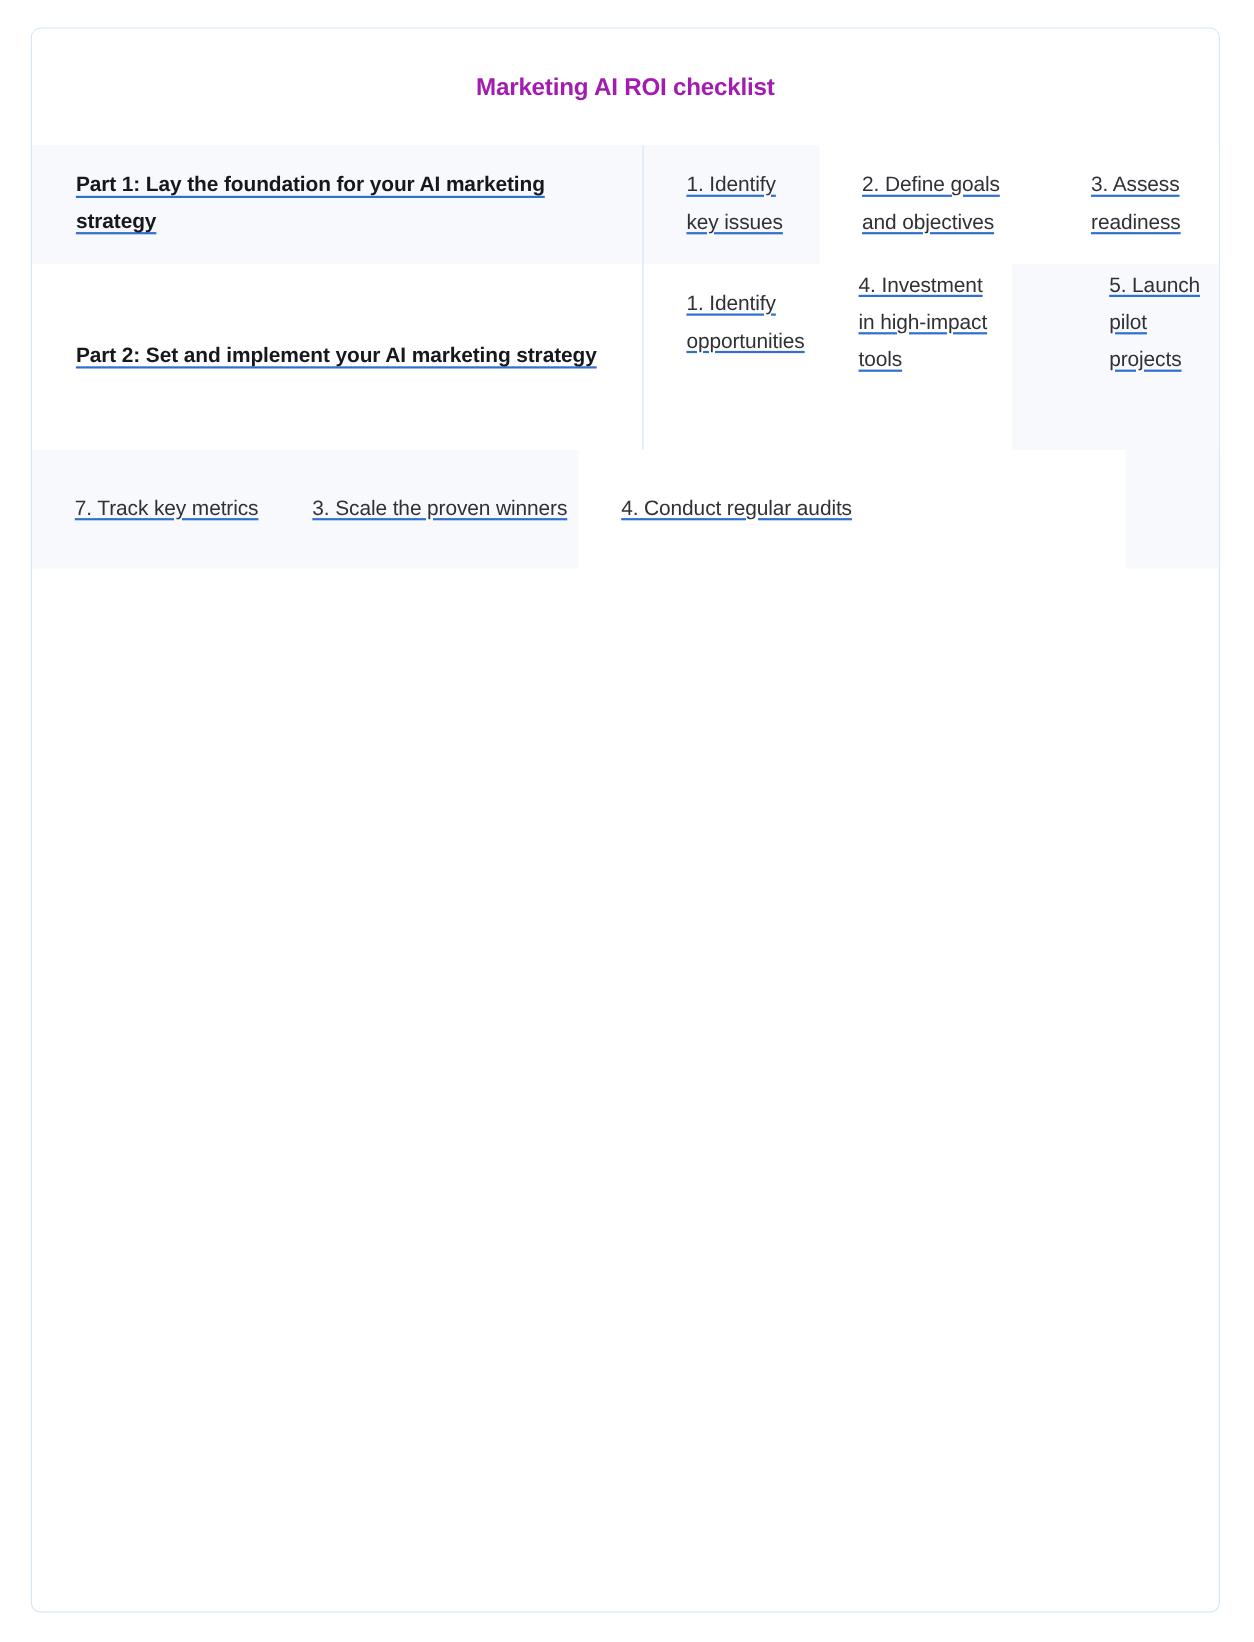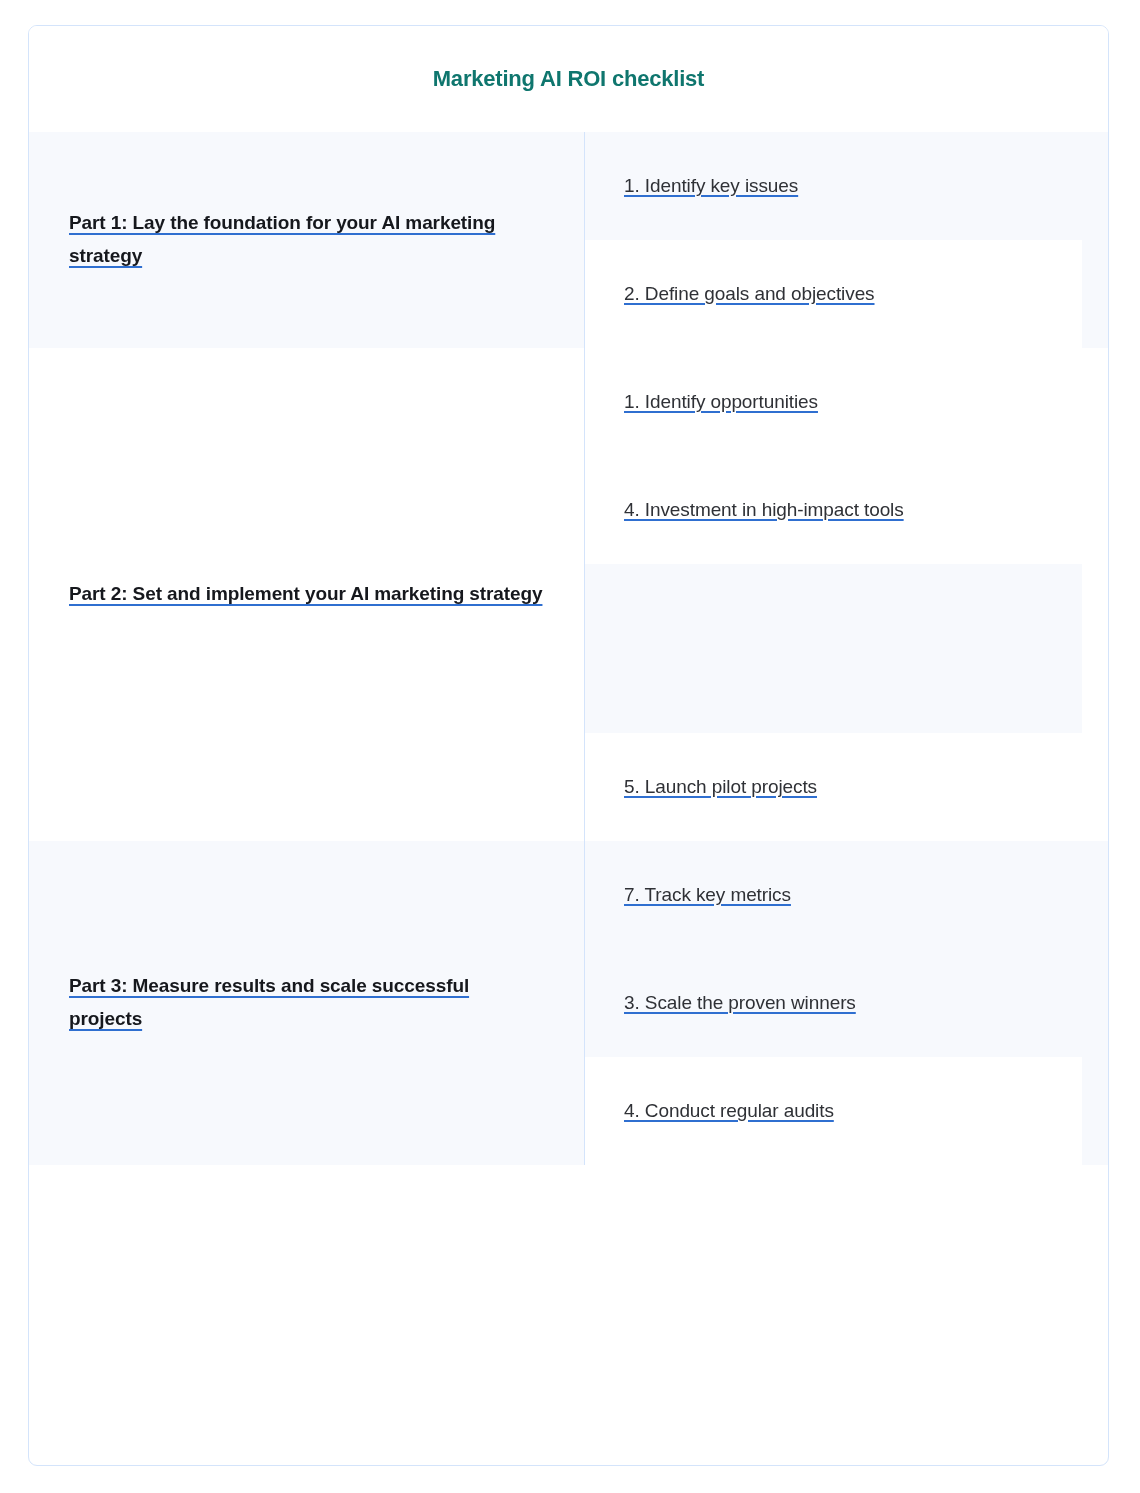--- a/index.html
+++ b/index.html
@@ -31,21 +31,21 @@
   .card-header {
     height: 106px;
     display: flex;
     align-items: center;
     justify-content: center;
     background: #ffffff;
   }
   .card-title {
     font-size: 22px;
     font-weight: bold;
-    color: #0f766e;
+    color: #a21caf;
     letter-spacing: -0.2px;
   }
 
   
   .checklist-table {
     display: block;
   }
   .section {
     display: flex;
     align-items: stretch;
@@ -72,21 +72,21 @@
     text-decoration-color: #2f6fd0;
     text-decoration-thickness: 2px;
     text-underline-offset: 4px;
     cursor: pointer;
   }
 
   .section-items-cell {
     flex: 1 1 auto;
     min-width: 0;
     display: flex;
-    flex-direction: column;
+    flex-direction: row;
   }
 
   .checklist-row {
     height: 108px;
     box-sizing: border-box;
     display: flex;
     align-items: center;
     padding-left: 39px;
     padding-right: 10px;
   }
@@ -136,20 +136,24 @@
       </div>
       <div class="section-items-cell">
         <div class="checklist-row stripe-none">
           <span class="row-bg"></span>
           <a class="checklist-link">1. Identify key issues</a>
         </div>
         <div class="checklist-row stripe-white">
           <span class="row-bg"></span>
           <a class="checklist-link">2. Define goals and objectives</a>
         </div>
+        <div class="checklist-row stripe-none">
+          <span class="row-bg"></span>
+          <a class="checklist-link">3. Assess readiness</a>
+        </div>
       </div>
     </div>
 
     <div class="section plain">
       <div class="section-head-cell">
         <a class="section-head-title">Part 2: Set and implement your AI marketing strategy</a>
       </div>
       <div class="section-items-cell">
         <div class="checklist-row stripe-none">
           <span class="row-bg"></span>
@@ -163,23 +167,20 @@
           <span class="row-bg"></span>
         </div>
         <div class="checklist-row stripe-none">
           <span class="row-bg"></span>
           <a class="checklist-link">5. Launch pilot projects</a>
         </div>
       </div>
     </div>
 
     <div class="section shade">
-      <div class="section-head-cell">
-        <a class="section-head-title">Part 3: Measure results and scale successful projects</a>
-      </div>
       <div class="section-items-cell">
         <div class="checklist-row stripe-none">
           <span class="row-bg"></span>
           <a class="checklist-link">7. Track key metrics</a>
         </div>
         <div class="checklist-row stripe-none">
           <span class="row-bg"></span>
           <a class="checklist-link">3. Scale the proven winners</a>
         </div>
         <div class="checklist-row stripe-white">

